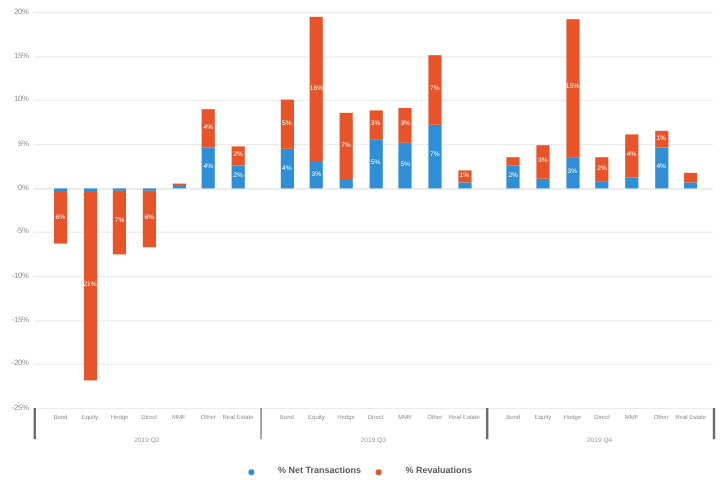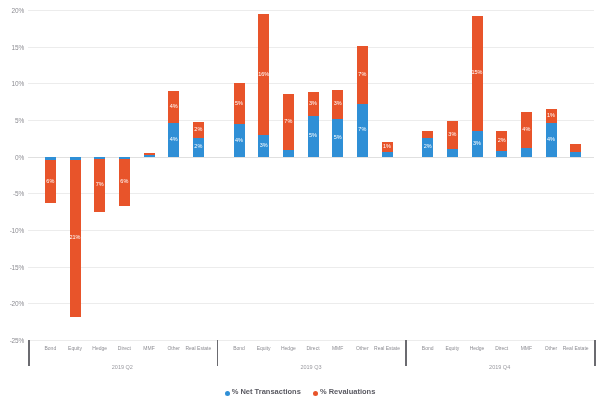--- a/index.html
+++ b/index.html
@@ -80,21 +80,21 @@
     white-space:nowrap;
   }
 
   
   .legend{
     position:absolute;
     left:0;right:0;bottom:4px;
     display:flex;justify-content:center;align-items:center;gap:12px;
     font-size:7.5px;font-weight:bold;color:#5a5a62;
   }
-  .legend .item{display:flex;align-items:flex-end;gap:2px;}
+  .legend .item{display:flex;align-items:flex-end;gap:20px;}
   .swatch{width:5px;height:5px;border-radius:50%;display:inline-block;}
 
   
   .overlay{
     position:absolute;
     left:0;right:0;
     top:155px;height:83px;
     background:rgba(240,124,90,0.88);
     display:flex;align-items:center;justify-content:center;
     z-index:40;

